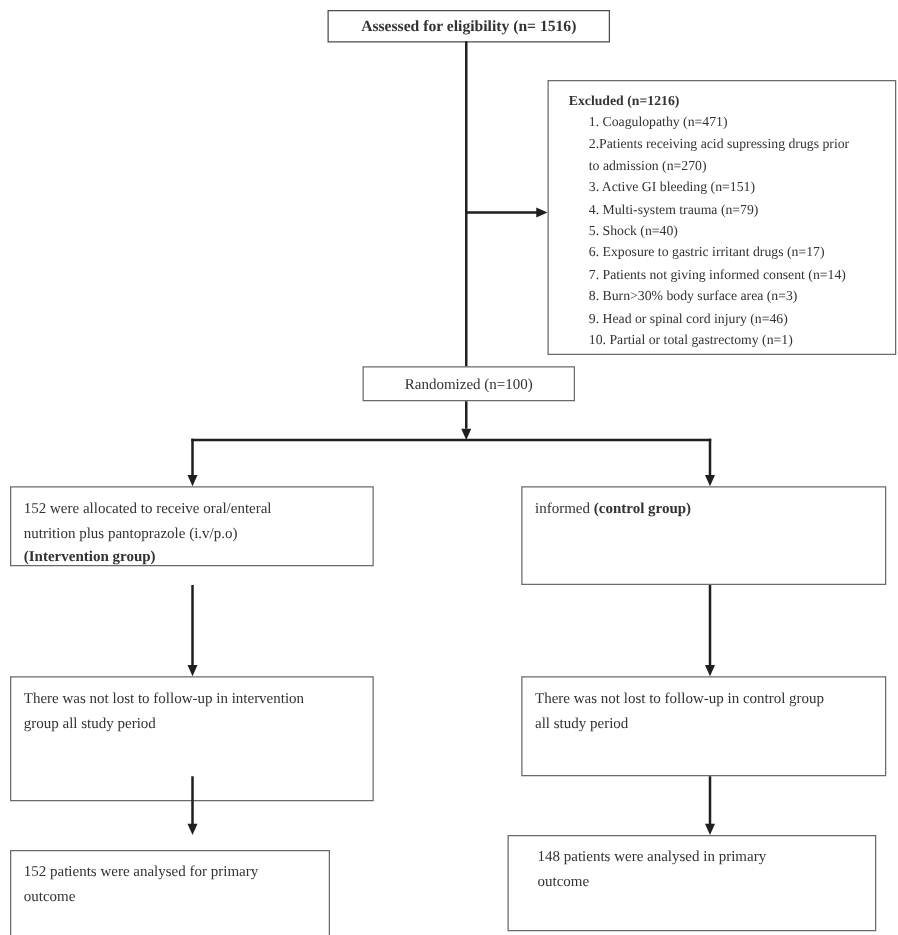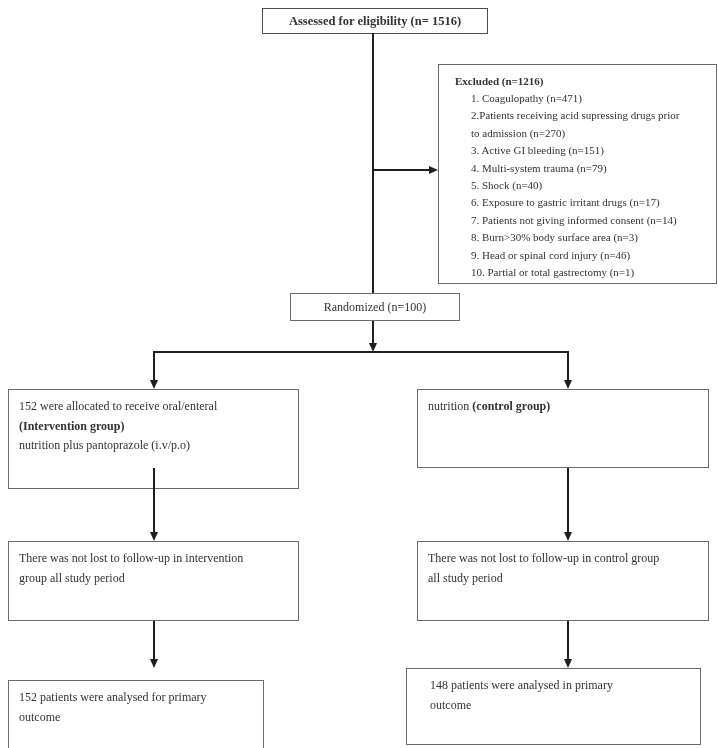--- a/index.html
+++ b/index.html
@@ -28,23 +28,23 @@
   .pad{padding:7px 6px 0 10px;}
   .tline{line-height:19.5px;white-space:nowrap;}
   .b{font-weight:bold;}
   .cont{margin-left:27px;}
 
   #box-assessed{left:262px;top:8px;width:226px;height:26px;font-weight:bold;font-size:12.5px;border-color:#4d4d4d;border-width:1.6px;}
   #box-excluded{left:438px;top:64px;width:279px;height:220px;font-size:11px;padding-left:16px;}
   #box-excluded .tline{line-height:17.4px;margin-left:16px;}
   #box-excluded .title{font-weight:bold;line-height:18px;white-space:nowrap;}
   #box-randomized{left:290px;top:293px;width:170px;height:28px;}
-  #box-alloc-left{left:8px;top:389px;width:291px;height:100px;}
+  #box-alloc-left{left:8px;top:389px;width:291px;height:64px;}
   #box-alloc-right{left:417px;top:389px;width:292px;height:79px;}
-  #box-followup-left{left:8px;top:541px;width:291px;height:80px;}
+  #box-followup-left{left:8px;top:541px;width:291px;height:100px;}
   #box-followup-right{left:417px;top:541px;width:292px;height:80px;}
   #box-analysis-left{left:8px;top:680px;width:256px;height:77px;}
   #box-analysis-right{left:406px;top:668px;width:295px;height:77px;padding-left:23px;}
 
   .vline,.hline{position:absolute;background:var(--line);}
   .vline{width:1.5px;}
   .hline{height:1.5px;}
   .arrow-down{position:absolute;width:0;height:0;
     border-left:4.5px solid transparent;border-right:4.5px solid transparent;
     border-top:9px solid var(--line);}
@@ -97,25 +97,25 @@
         <div class="tline"><span>10. Partial or total gastrectomy (n=1)</span></div>
       </div>
   </div>
 
   <div class="box center" id="box-randomized">
     <span>Randomized (n=100)</span>
   </div>
 
   <div class="box pad" id="box-alloc-left">
       <div class="tline"><span>152 were allocated to receive oral/enteral</span></div>
+      <div class="tline"><span>nutrition plus pantoprazole (i.v/p.o)</span></div>
       <div class="tline"><span class="b">(Intervention group)</span></div>
-      <div class="tline"><span>nutrition plus pantoprazole (i.v/p.o)</span></div>
     </div>
   <div class="box pad" id="box-alloc-right">
-      <div class="tline"><span>nutrition </span><span class="b">(control group)</span></div>
+      <div class="tline"><span>informed </span><span class="b">(control group)</span></div>
     </div>
 
   <div class="box pad" id="box-followup-left">
       <div class="tline"><span>There was not lost to follow-up in intervention</span></div>
       <div class="tline"><span>group all study period</span></div>
     </div>
   <div class="box pad" id="box-followup-right">
       <div class="tline"><span>There was not lost to follow-up in control group</span></div>
       <div class="tline"><span>all study period</span></div>
     </div>

